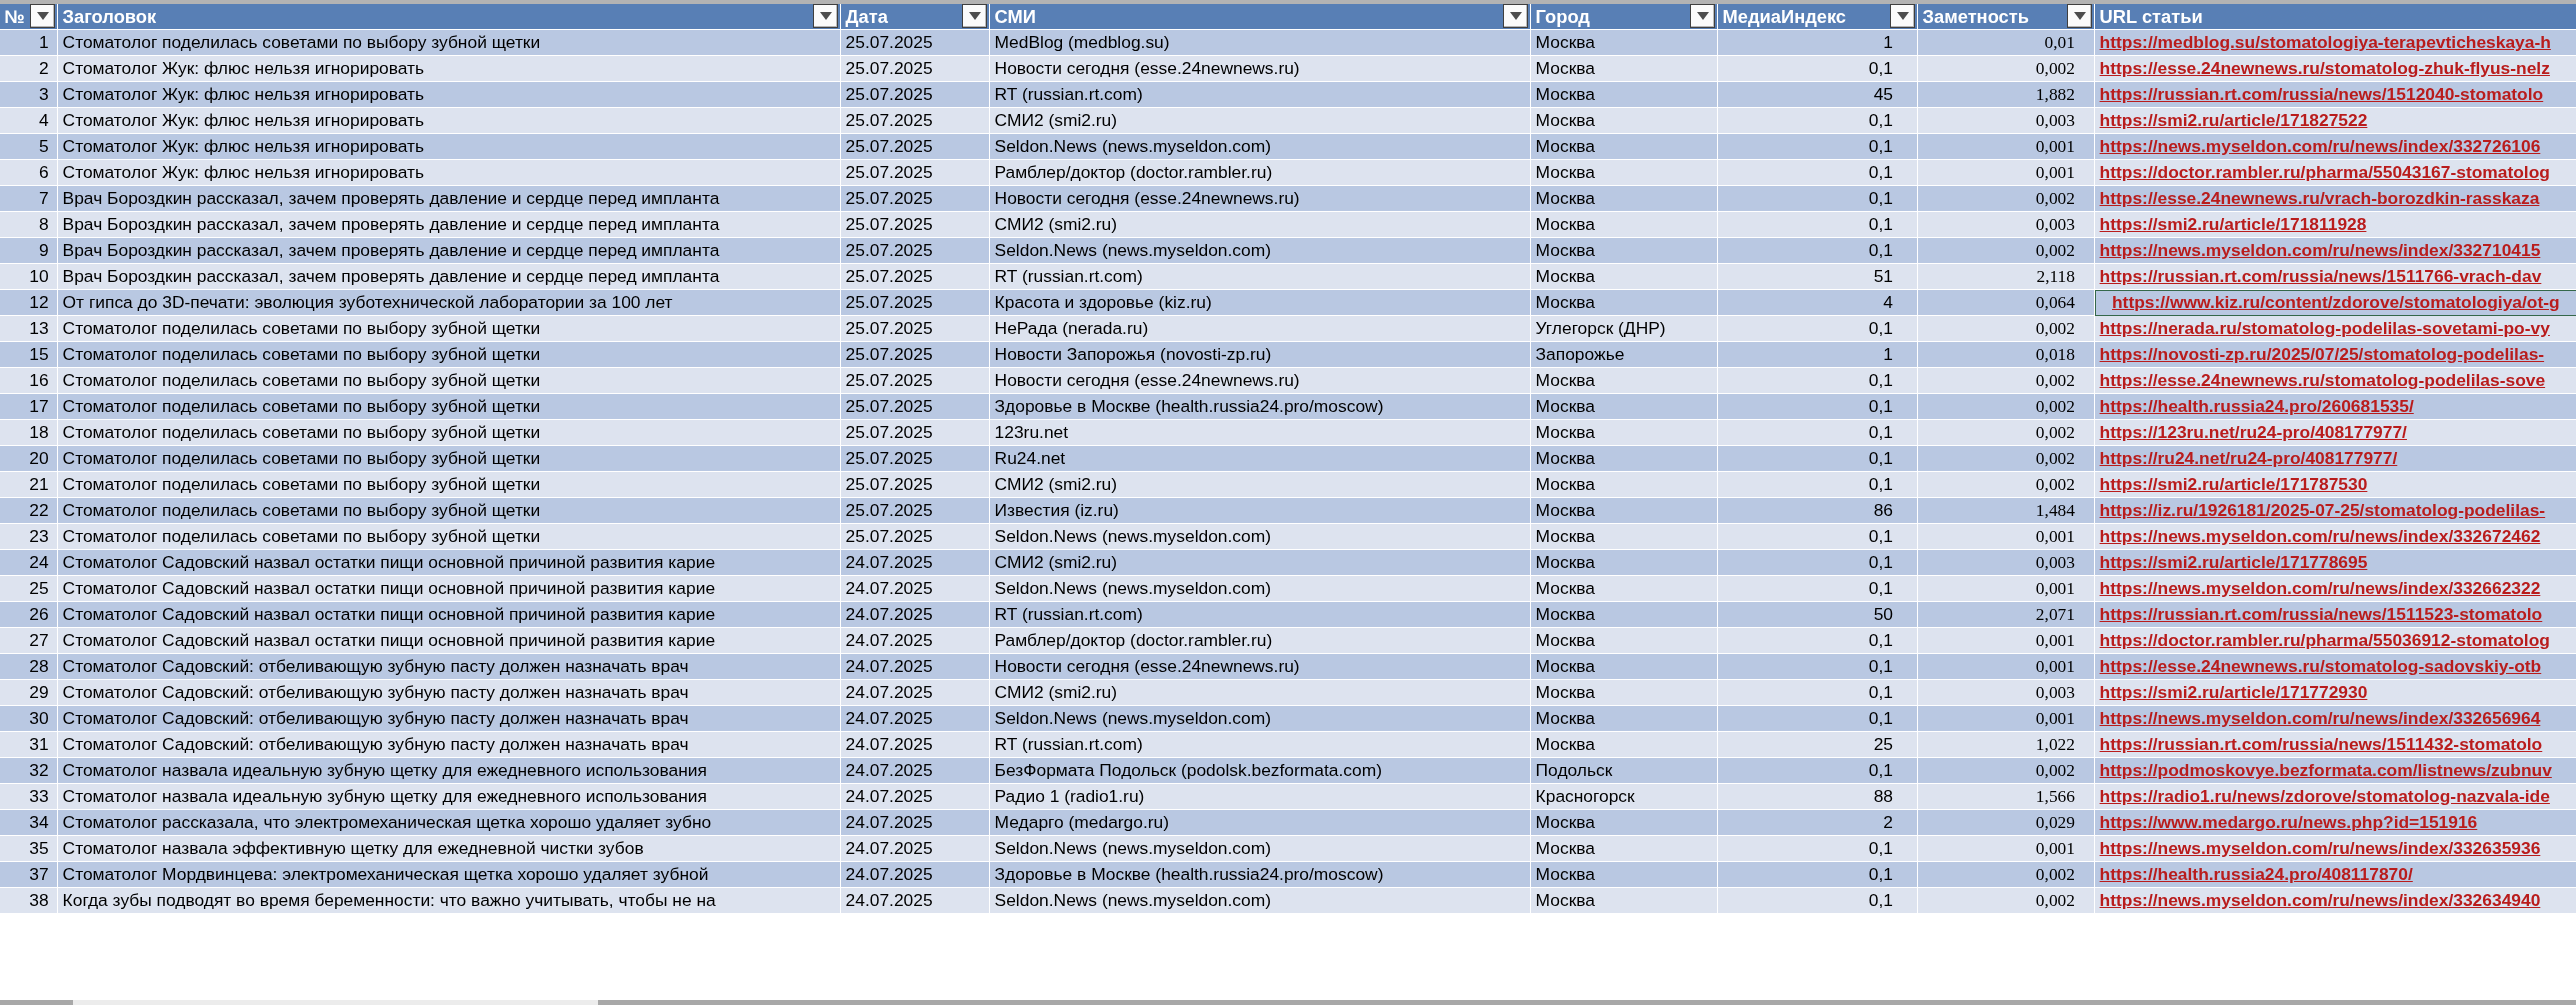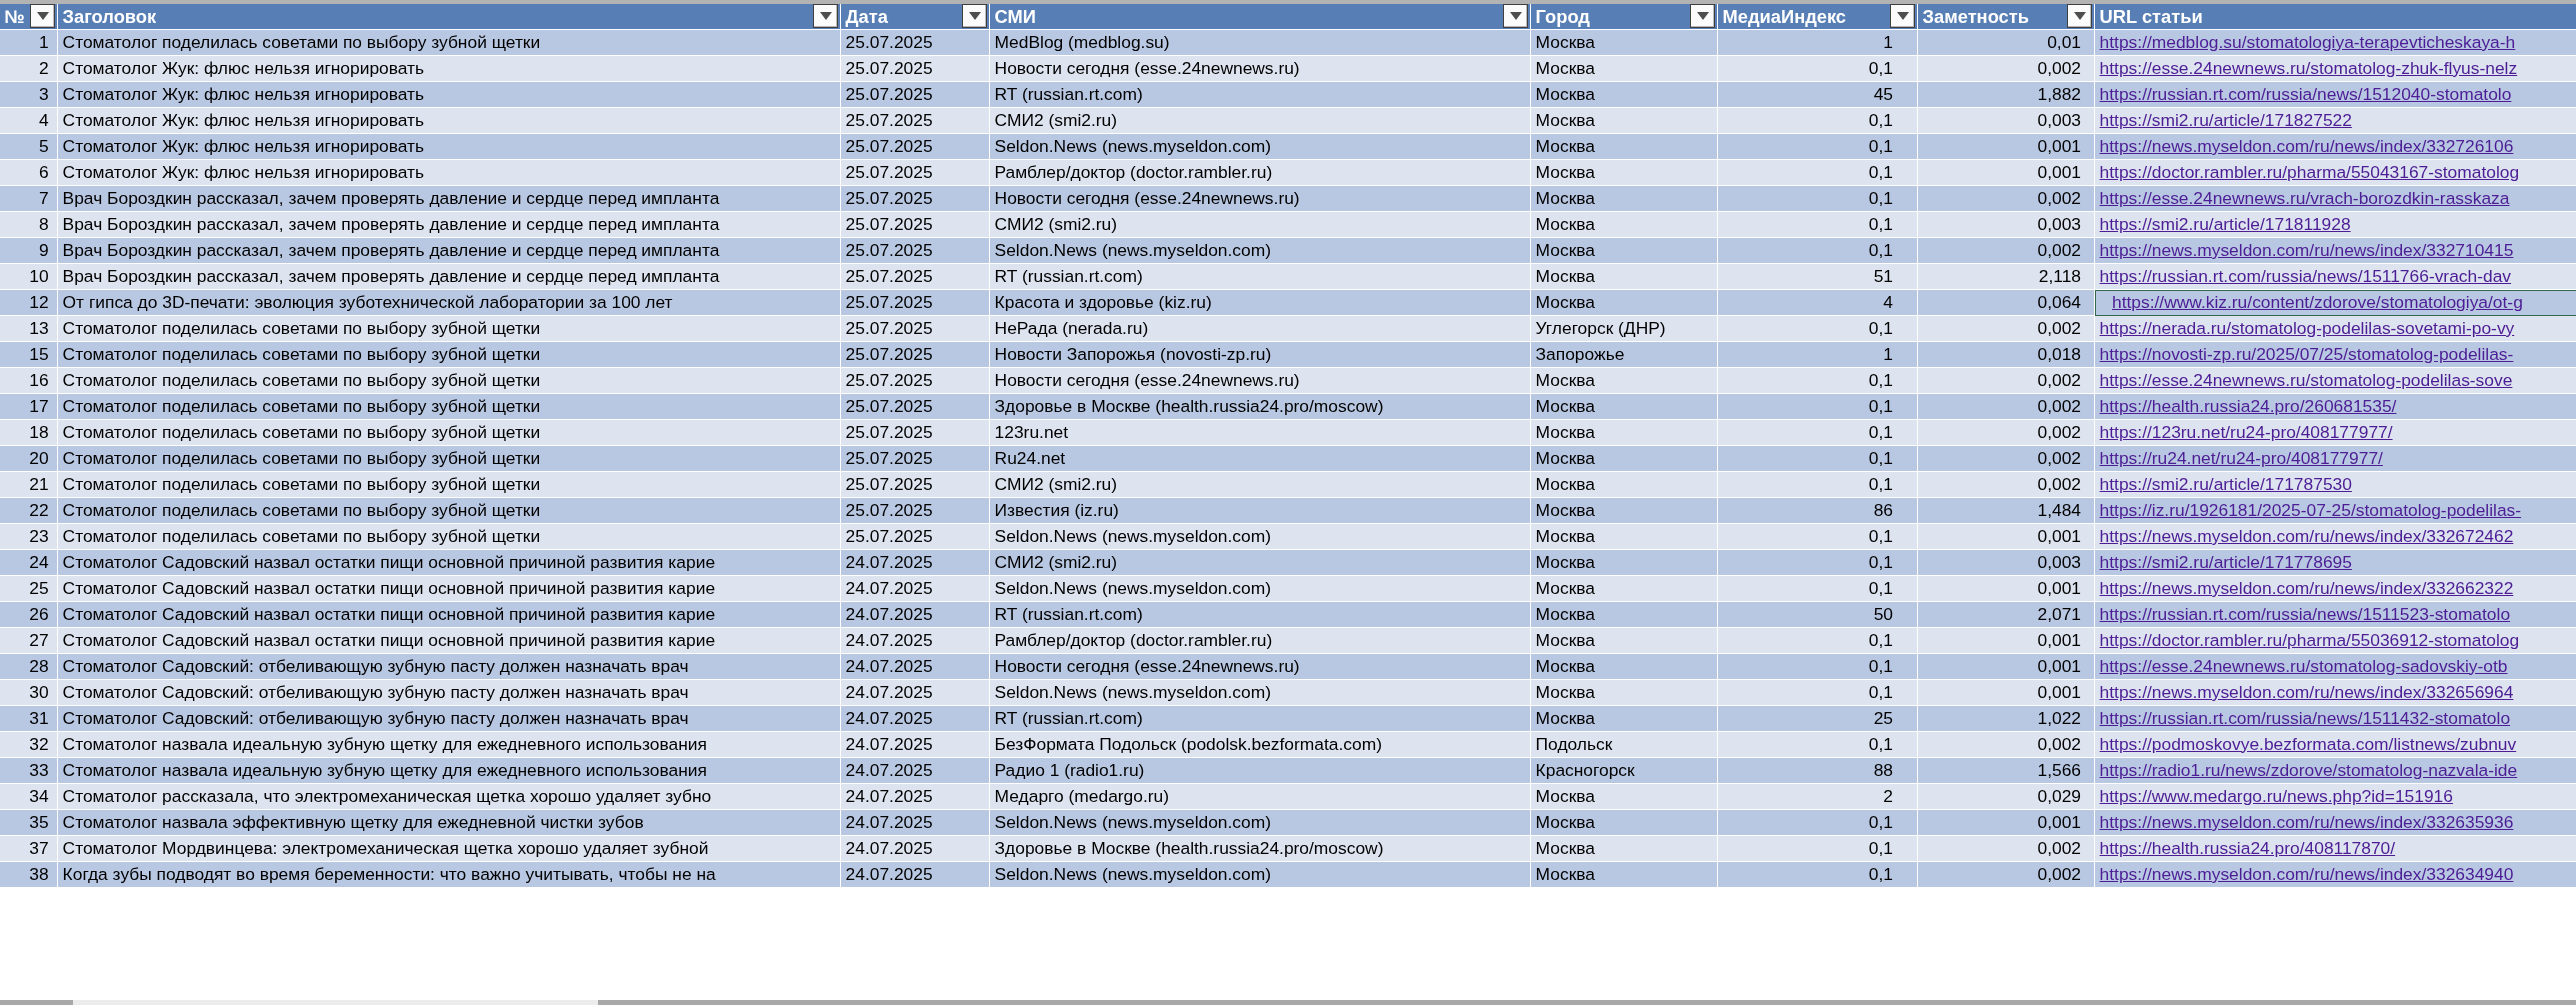--- a/index.html
+++ b/index.html
@@ -41,22 +41,22 @@
   .tri{
     display:block;width:0;height:0;
     border-left:6.4px solid transparent;border-right:6.4px solid transparent;
     border-top:8.3px solid #4d4d4d;
   }
   tbody td{background:#dde3ef;color:#000;}
   tbody tr:nth-child(odd) td{background:#b9c8e2;}
   td.num{text-align:right;}
   td.c0{padding-right:8.3px;}
   td.c5{padding-right:24px;}
-  td.c6{padding-right:13px;}
-  a.link{color:#4c1d95;text-decoration:underline;cursor:pointer;}
+  td.c6{padding-right:19px;font-family:Liberation Serif, serif;}
+  a.link{color:#b91c1c;text-decoration:underline;cursor:pointer;font-weight:bold;}
   td.sel{
     border-top:1.8px solid #35684a;
     border-left:1.8px solid #35684a;
     border-bottom:1.8px solid #35684a;
     padding-left:16px;
   }
   .hscroll{
     position:absolute;left:0;bottom:0;width:2576px;height:5.5px;
     background:#a8a8a8;
   }
@@ -389,20 +389,30 @@
     <td class="c0 num">28</td>
     <td class="c1">Стоматолог Садовский: отбеливающую зубную пасту должен назначать врач</td>
     <td class="c2">24.07.2025</td>
     <td class="c3">Новости сегодня (esse.24newnews.ru)</td>
     <td class="c4">Москва</td>
     <td class="c5 num">0,1</td>
     <td class="c6 num">0,001</td>
     <td class="c7"><a class="link">https://esse.24newnews.ru/stomatolog-sadovskiy-otb</a></td>
   </tr>
         <tr>
+    <td class="c0 num">29</td>
+    <td class="c1">Стоматолог Садовский: отбеливающую зубную пасту должен назначать врач</td>
+    <td class="c2">24.07.2025</td>
+    <td class="c3">СМИ2 (smi2.ru)</td>
+    <td class="c4">Москва</td>
+    <td class="c5 num">0,1</td>
+    <td class="c6 num">0,003</td>
+    <td class="c7"><a class="link">https://smi2.ru/article/171772930</a></td>
+  </tr>
+        <tr>
     <td class="c0 num">30</td>
     <td class="c1">Стоматолог Садовский: отбеливающую зубную пасту должен назначать врач</td>
     <td class="c2">24.07.2025</td>
     <td class="c3">Seldon.News (news.myseldon.com)</td>
     <td class="c4">Москва</td>
     <td class="c5 num">0,1</td>
     <td class="c6 num">0,001</td>
     <td class="c7"><a class="link">https://news.myseldon.com/ru/news/index/332656964</a></td>
   </tr>
         <tr>

